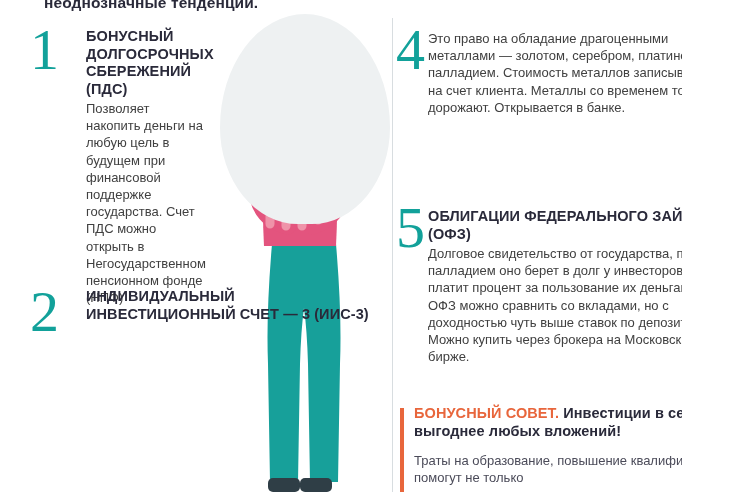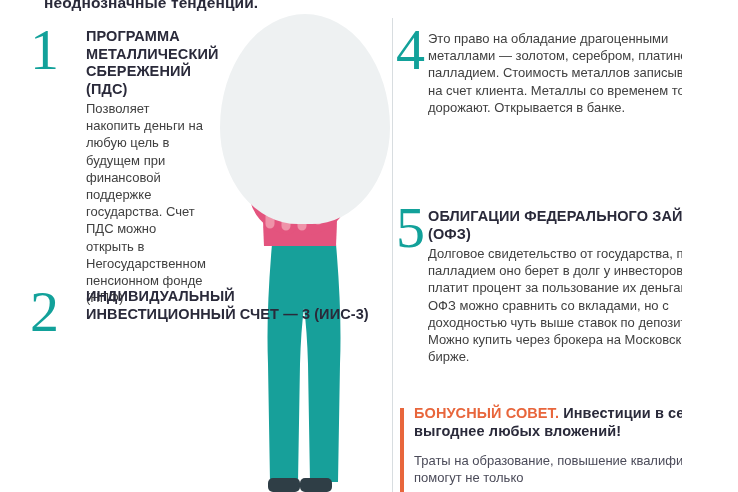--- a/index.html
+++ b/index.html
@@ -182,21 +182,21 @@
 
       <g>
         <circle cx="85" cy="134" r="9" fill="#f2c14e"></circle>
         <circle cx="85" cy="134" r="5.5" fill="none" stroke="#d9a52f" stroke-width="1.6"></circle>
       </g>
     </svg>
   </div>
 
   <div class="num" id="num1">1</div>
   <div class="item" id="item1">
-    <div class="item-title">ПРОГРАММА МЕТАЛЛИЧЕСКИЙ СБЕРЕЖЕНИЙ (ПДС)</div>
+    <div class="item-title">БОНУСНЫЙ ДОЛГОСРОЧНЫХ СБЕРЕЖЕНИЙ (ПДС)</div>
     <div class="item-body">Позволяет накопить деньги на любую цель в будущем при финансовой поддержке государства. Счет ПДС можно открыть в Негосударственном пенсионном фонде (НПФ)</div>
   </div>
 
   <div class="num" id="num2">2</div>
   <div class="item" id="item2">
     <div class="item-title">ИНДИВИДУАЛЬНЫЙ ИНВЕСТИЦИОННЫЙ СЧЕТ — 3 (ИИС-3)</div>
   </div>
 
   <div class="num" id="num4">4</div>
   <div class="item" id="item4">

